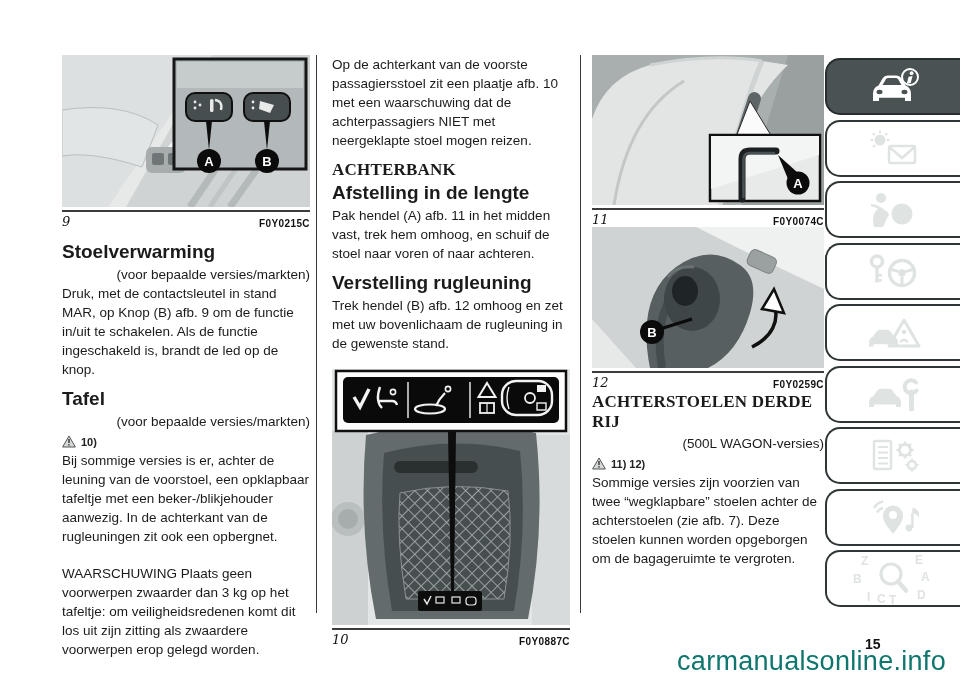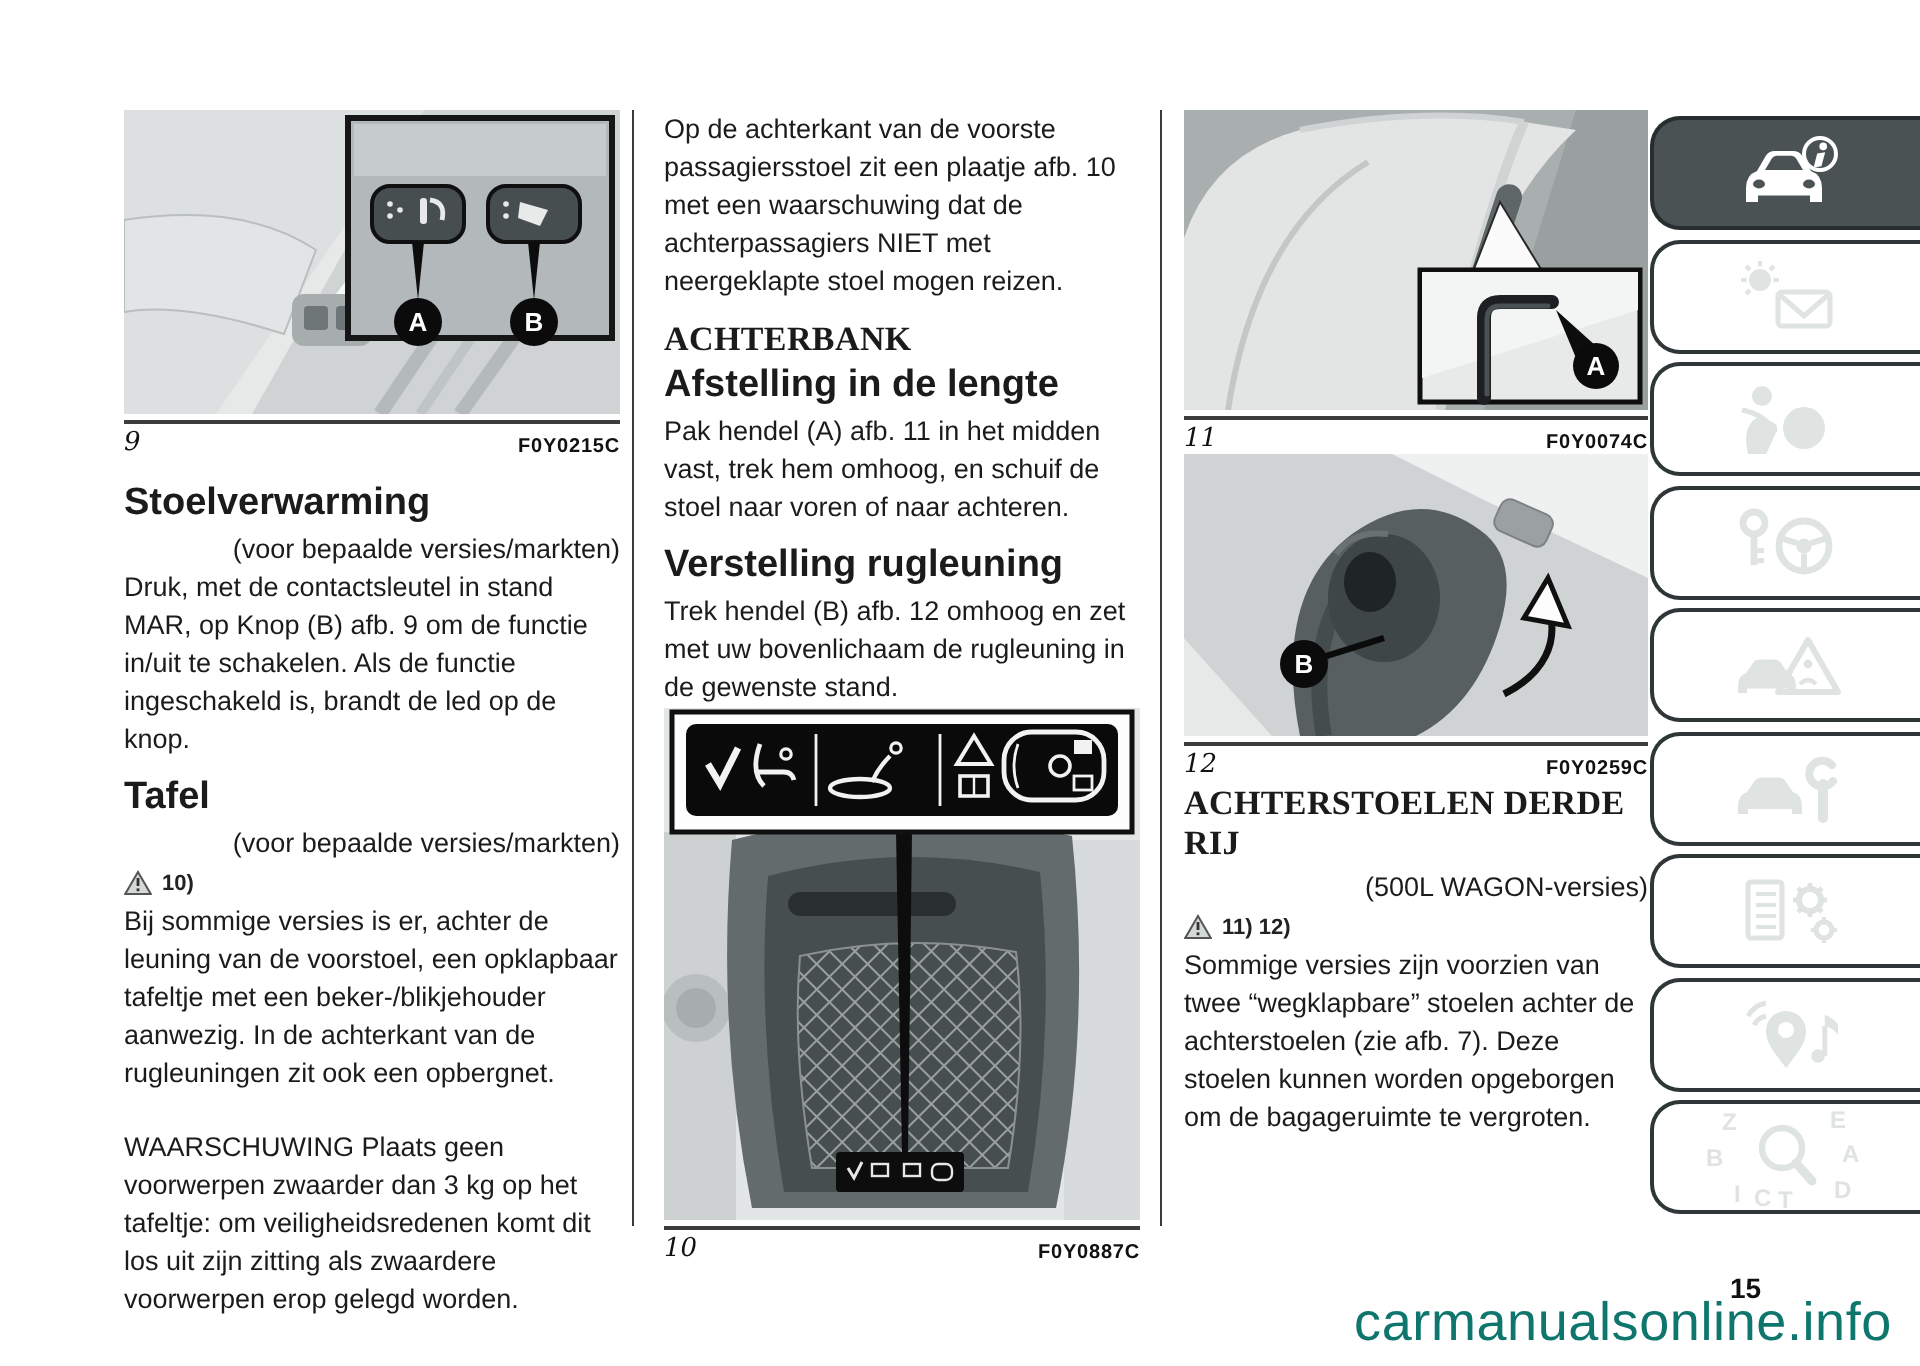--- a/index.html
+++ b/index.html
@@ -120,21 +120,21 @@
   <div class="col col-mid">
     <p class="body">Op de achterkant van de voorste passagiersstoel zit een plaatje afb. 10 met een waarschuwing dat de achterpassagiers NIET met neergeklapte stoel mogen reizen.</p>
 
     <h2 class="h-big">ACHTERBANK</h2>
     <h3 class="h-small" style="margin-top:2px">Afstelling in de lengte</h3>
     <p class="body">Pak hendel (A) afb. 11 in het midden vast, trek hem omhoog, en schuif de stoel naar voren of naar achteren.</p>
 
     <h3 class="h-small tight">Verstelling rugleuning</h3>
     <p class="body">Trek hendel (B) afb. 12 omhoog en zet met uw bovenlichaam de rugleuning in de gewenste stand.</p>
 
-    <figure class="fig" style="margin-top:1px">
+    <figure class="fig" style="margin-top:16px">
       <div class="figimg">
         <svg width="238" height="256" viewBox="0 0 238 256">
           <defs>
             <pattern id="net" width="9" height="9" patternUnits="userSpaceOnUse" patternTransform="rotate(45)">
               <path d="M0 0 H9 M0 0 V9" stroke="#9aa0a0" stroke-width="2"></path>
             </pattern>
           </defs>
           <rect width="238" height="256" fill="#e3e6e6"></rect>
           <rect x="0" y="62" width="36" height="194" fill="#cdd1d1"></rect>
           <circle cx="16" cy="150" r="17" fill="#b9bebe"></circle>

